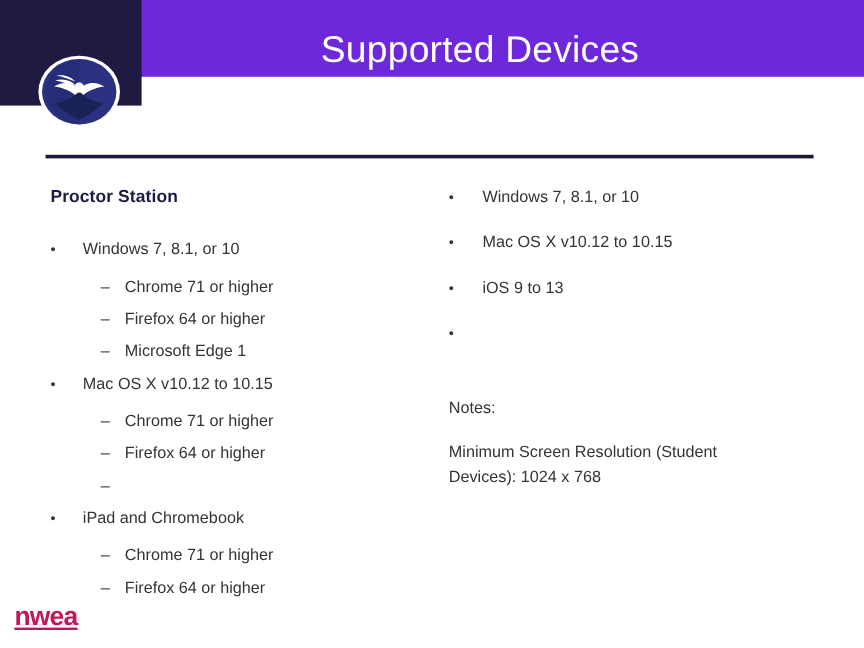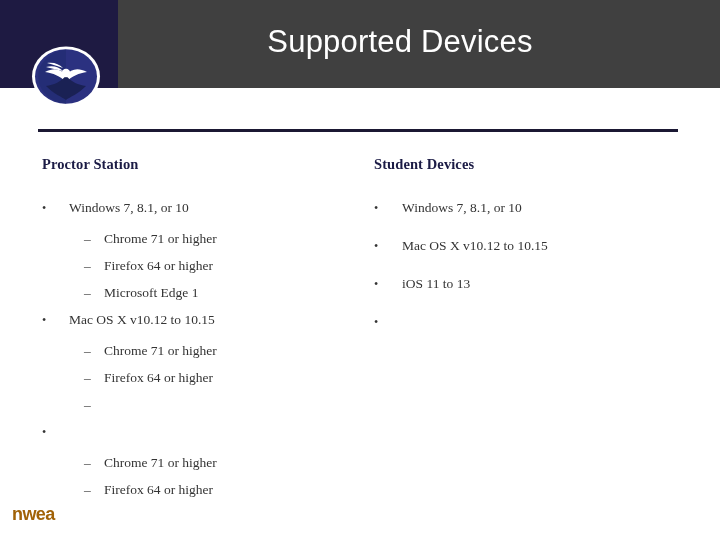--- a/index.html
+++ b/index.html
@@ -15,22 +15,22 @@
     font-family: "Liberation Sans", sans-serif;
     -webkit-font-smoothing: antialiased;
   }
 
   
   .header-band {
     position: absolute;
     left: 0;
     top: 0;
     width: 720px;
-    height: 88px;
-    background: #404040;
+    height: 64px;
+    background: #6d28d9;
   }
   .header-dark-block {
     position: absolute;
     left: 0;
     top: 0;
     width: 118px;
     height: 88px;
     background: #1e1a42;
   }
   .slide-title {
@@ -65,21 +65,20 @@
     top: 129px;
     width: 640px;
     height: 3px;
     background: #1b1833;
   }
 
   
   .col {
     position: absolute;
     top: 155px;
-    font-family: Liberation Serif, serif;
   }
   .col-left  { left: 42px;  width: 320px; }
   .col-right { left: 374px; width: 330px; }
 
   .col-heading {
     font-size: 14.5px;
     font-weight: bold;
     color: #1b1b45;
     margin: 0 0 26px 0;
     line-height: 18px;
@@ -125,25 +124,26 @@
     color: #343434;
     line-height: 21px;
     width: 282px;
   }
 
   
   .nwea-mark {
     position: absolute;
     left: 12px;
     top: 504px;
-    font-size: 18px;
+    font-size: 22px;
     font-weight: bold;
-    color: #a16207;
+    color: #be185d;
     letter-spacing: -0.6px;
     line-height: 20px;
+    text-decoration: underline;
   }
 </style>
 </head>
 <body>
 
 <div class="header-band">
   <div class="header-dark-block"></div>
   <div class="slide-title">Supported Devices</div>
 </div>
 
@@ -191,45 +191,49 @@
   </div>
   <div class="row lvl2">
     <span class="marker">–</span>
     <span>Firefox 64 or higher</span>
   </div>
   <div class="row lvl2">
     <span class="marker">–</span>
   </div>
   <div class="row lvl1">
     <span class="marker">•</span>
+    <span>iPad and Chromebook</span>
   </div>
   <div class="row lvl2">
     <span class="marker">–</span>
     <span>Chrome 71 or higher</span>
   </div>
   <div class="row lvl2">
     <span class="marker">–</span>
     <span>Firefox 64 or higher</span>
   </div>
 </div>
 
 <div class="col col-right">
-  <div class="col-heading">Student Devices</div>
 
   <div class="row lvl1">
     <span class="marker">•</span>
     <span>Windows 7, 8.1, or 10</span>
   </div>
   <div class="row lvl1">
     <span class="marker">•</span>
     <span>Mac OS X v10.12 to 10.15</span>
   </div>
   <div class="row lvl1">
     <span class="marker">•</span>
-    <span>iOS 11 to 13</span>
-  </div>
-  <div class="row lvl1">
-    <span class="marker">•</span>
-  </div>
-
+    <span>iOS 9 to 13</span>
+  </div>
+  <div class="row lvl1">
+    <span class="marker">•</span>
+  </div>
+
+  <div class="notes-block">
+    <div class="notes-label">Notes:</div>
+    <div class="notes-text">Minimum Screen Resolution (Student Devices): 1024 x 768</div>
+  </div>
 </div>
 
 <div class="nwea-mark">nwea</div>
 
 </body></html>

